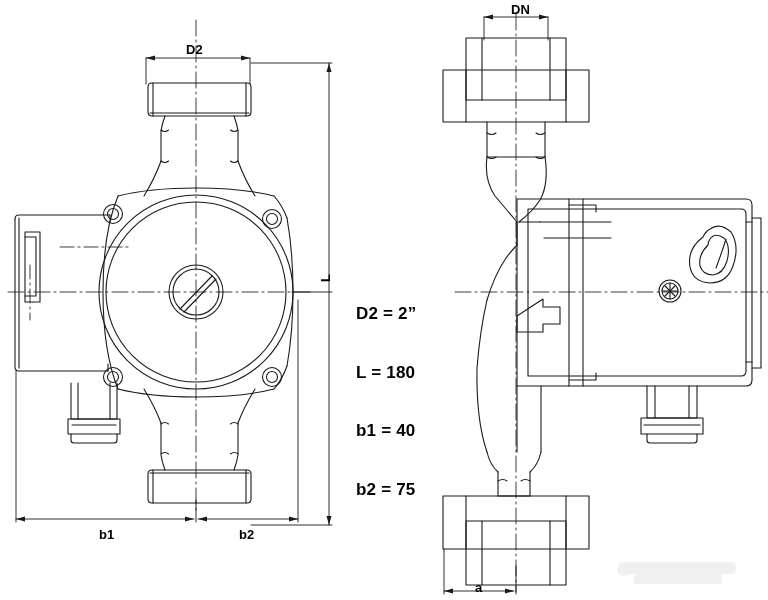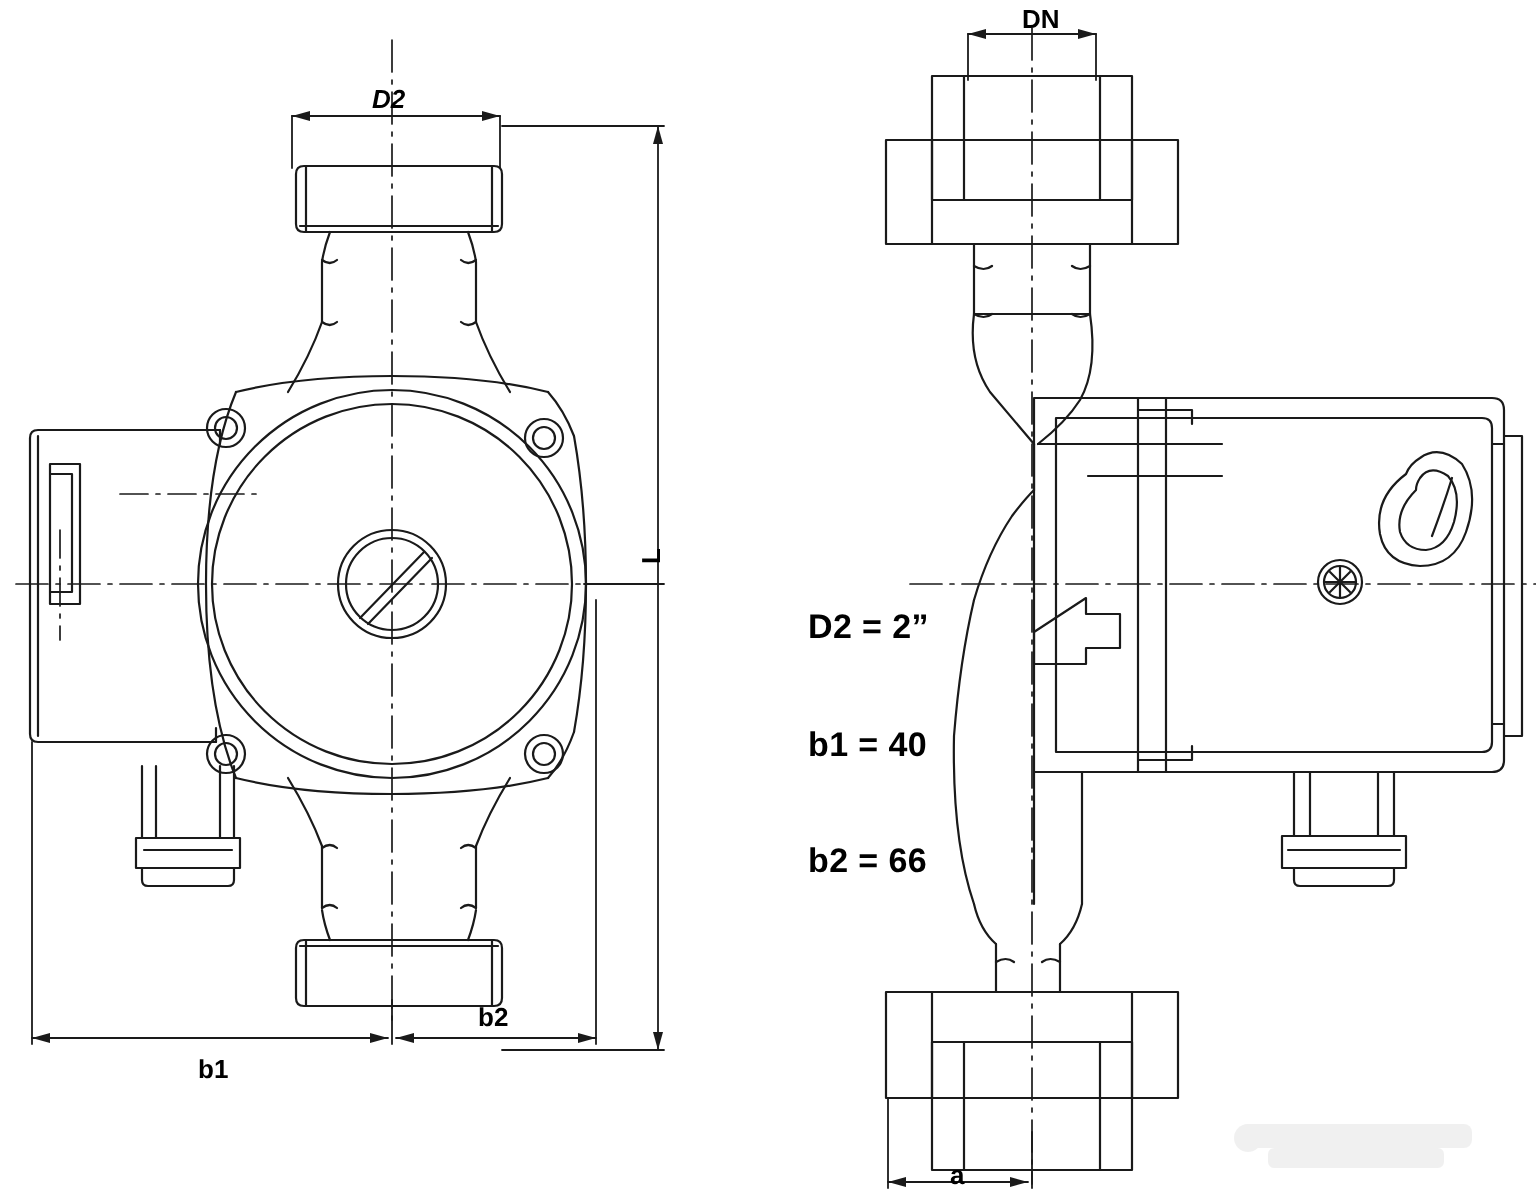--- a/index.html
+++ b/index.html
@@ -29,33 +29,33 @@
     width: 110px;
     font-family: "Liberation Sans", sans-serif;
     font-size: 17px;
     font-weight: bold;
     color: #000000;
     line-height: 19.5px;
     letter-spacing: 0.2px;
     white-space: pre;
   }
   .spec-group { display: block; }
-  .spec-line { display: block; margin-left: 48px; }
+  .spec-line { display: block; }
   .spec-gap { display: block; height: 13px; }
   .dim-label {
     position: absolute;
     font-family: "Liberation Sans", sans-serif;
     font-size: 13px;
     font-weight: bold;
     color: #000000;
   }
-  #label-d2 { left: 186px; top: 42px; font-style: italic; }
+  #label-d2 { left: 186px; top: 42px; }
   #label-dn { left: 511px; top: 2px; }
   #label-b1 { left: 99px; top: 527px; }
-  #label-b2 { left: 239px; top: 501px; }
+  #label-b2 { left: 239px; top: 527px; }
   #label-a  { left: 475px; top: 580px; }
   #label-l  {
     left: 318px; top: 282px;
     transform: rotate(-90deg);
     transform-origin: left top;
   }
   #watermark {
     position: absolute;
     left: 612px;
     top: 556px;
@@ -302,22 +302,23 @@
         <path d="M444,549 L444,594"></path>
         <path d="M516,566 L516,594"></path>
       </g>
 
     </g>
   </svg>
 
   <div class="spec-block">
     <span class="spec-group">
       <span class="spec-line">D2 = 2”</span>
+      <span class="spec-line">L = 180</span>
       <span class="spec-line">b1 = 40</span>
-      <span class="spec-line">b2 = 66</span>
+      <span class="spec-line">b2 = 75</span>
     </span>
     <span class="spec-gap"></span>
     
   </div>
 
   <div class="dim-label" id="label-d2">D2</div>
   <div class="dim-label" id="label-dn">DN</div>
   <div class="dim-label" id="label-b1">b1</div>
   <div class="dim-label" id="label-b2">b2</div>
   <div class="dim-label" id="label-a">a</div>

